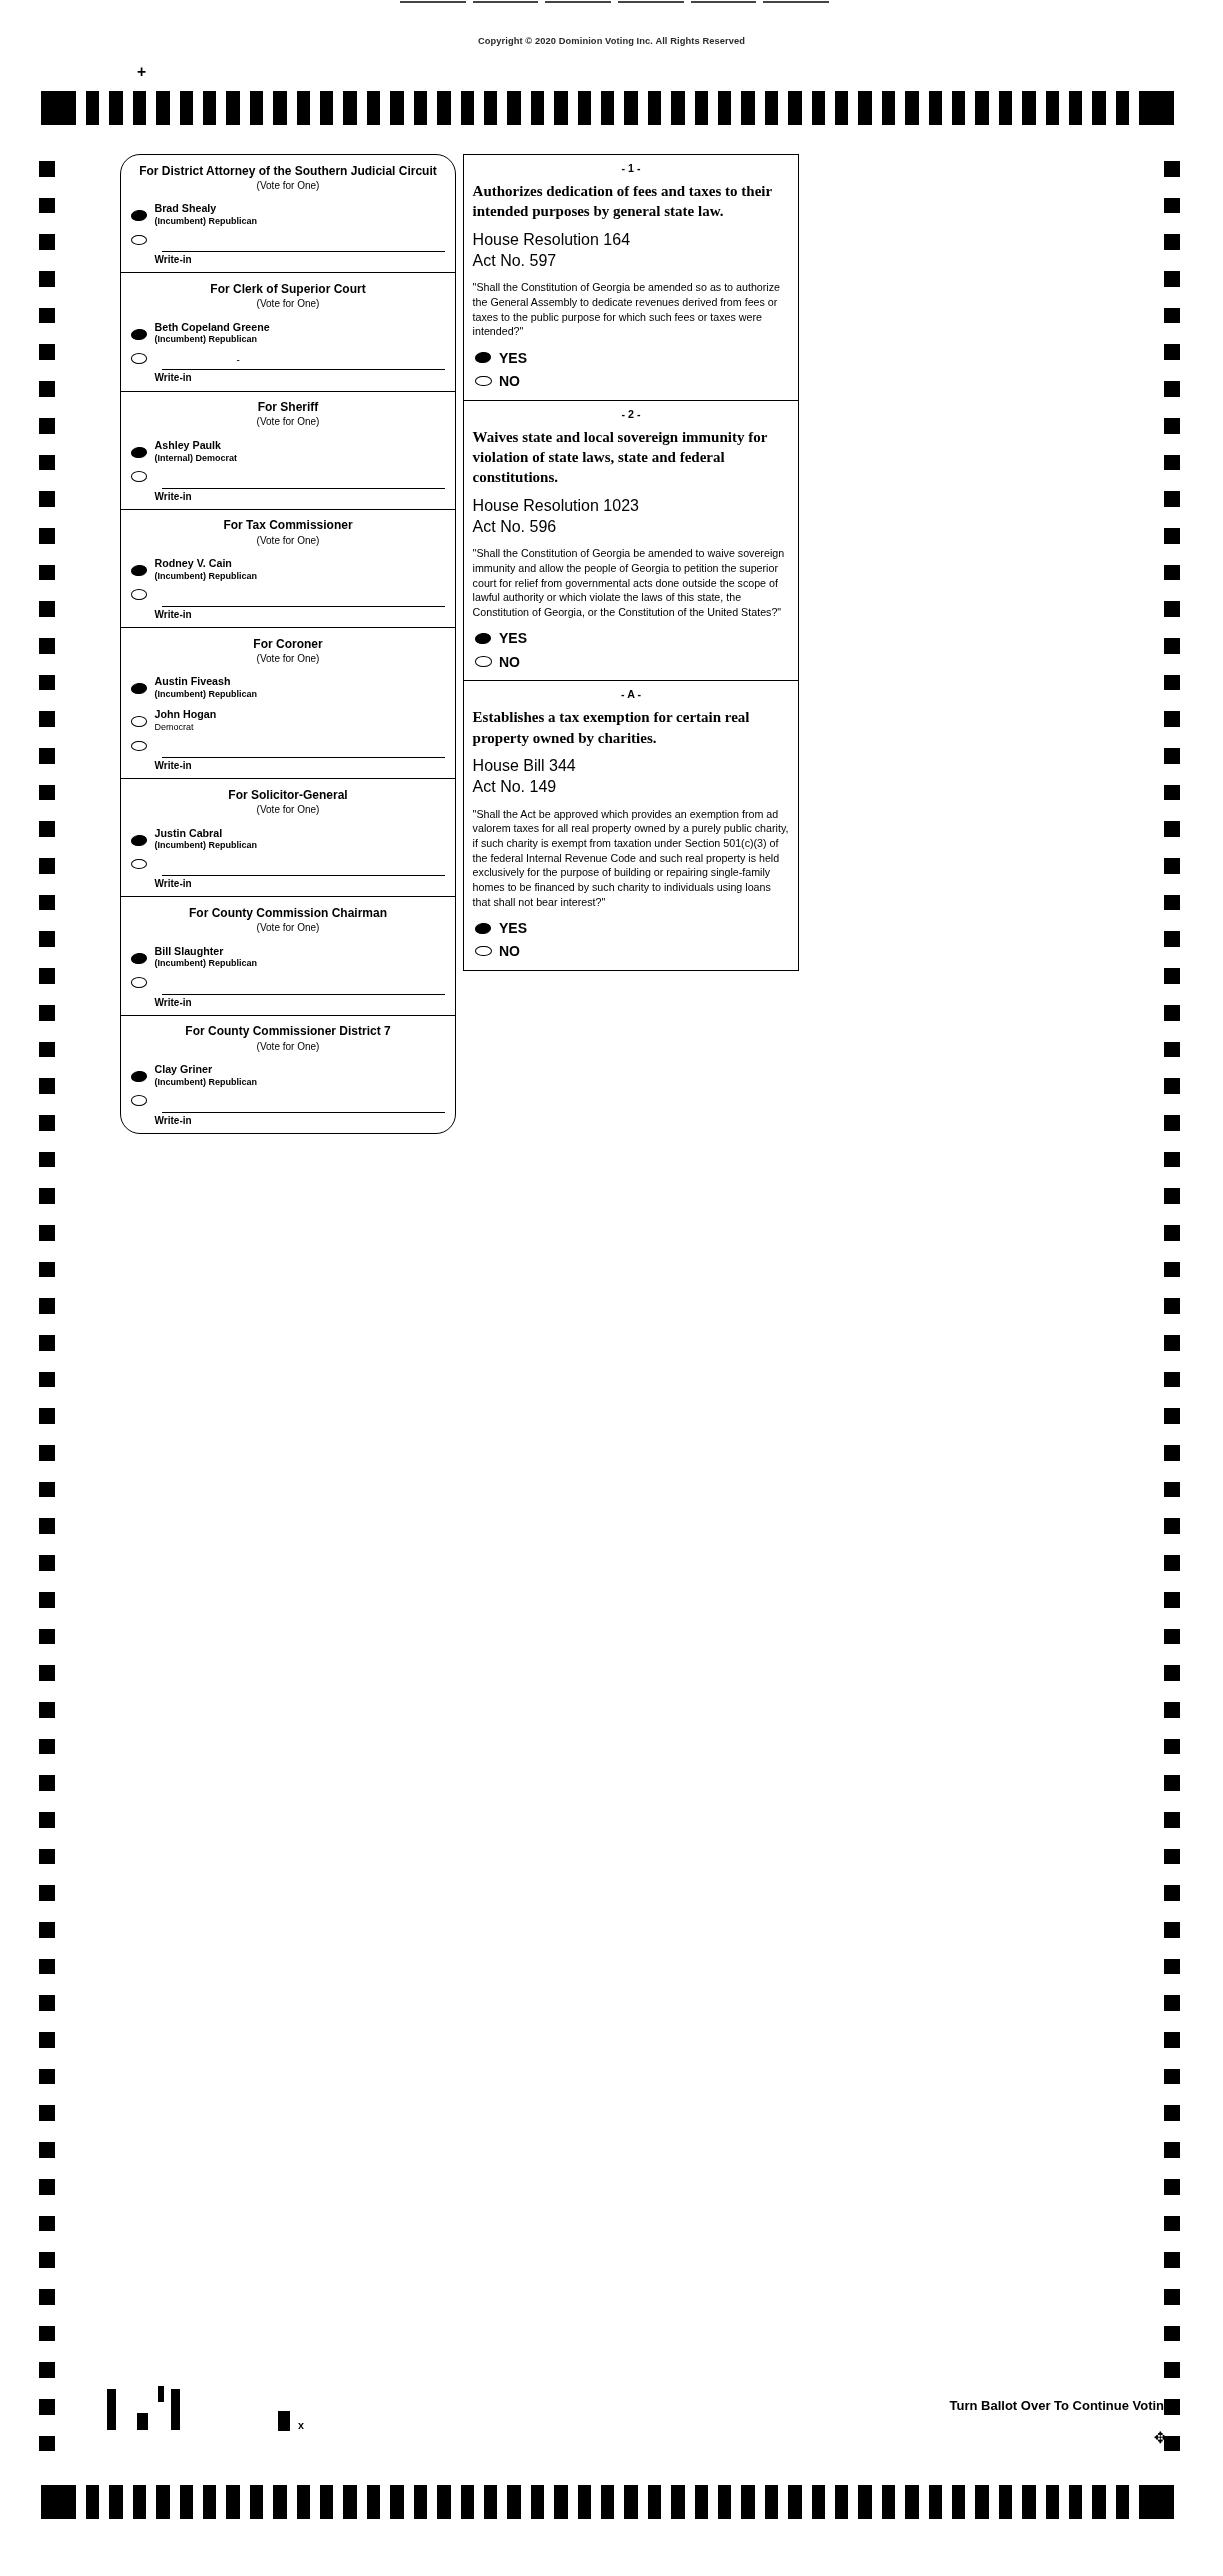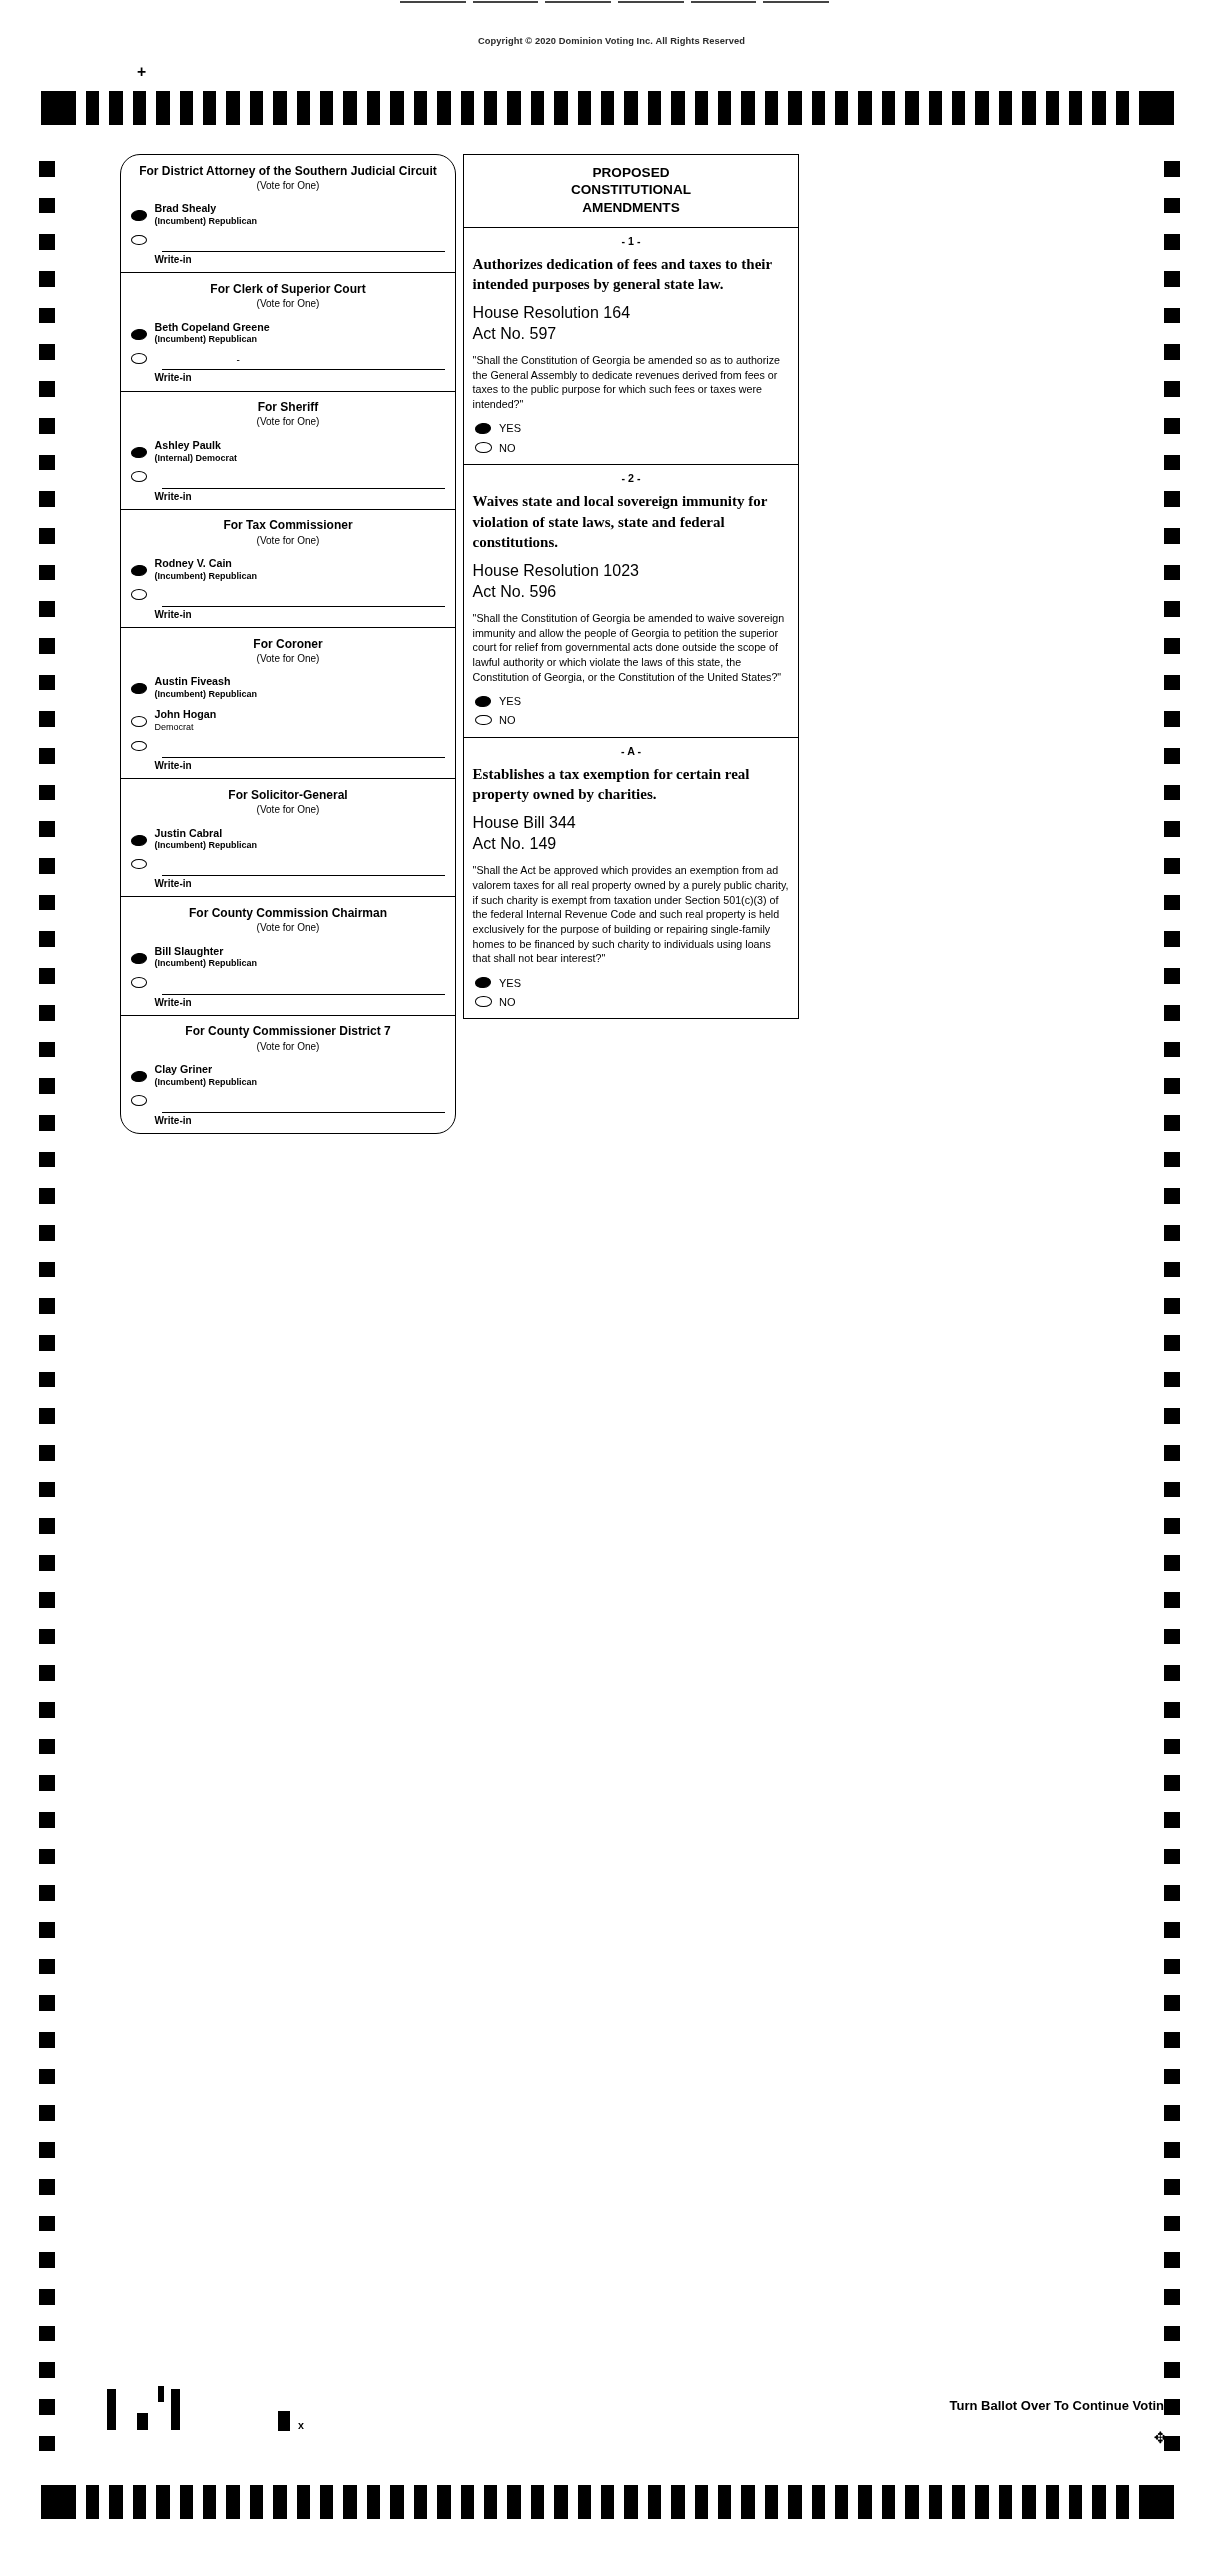--- a/index.html
+++ b/index.html
@@ -240,22 +240,22 @@
     margin-bottom: 7.1px;
   }
   .q-opts { padding-bottom: 1.4px; }
   .q-opt {
     display: flex;
     align-items: center;
     padding: 3.6px 0 3.6px 2.9px;
   }
   .q-opt .bubble { margin-top: 0; }
   .q-opt-label {
-    font-size: 11px;
-    font-weight: normal;
+    font-size: 14px;
+    font-weight: bold;
   }
 
   
   .bottom-bars {
     position: absolute;
     top: 2382px;
     left: 107px;
     width: 300px;
     height: 50px;
   }
@@ -721,25 +721,20 @@
               <div class="bubble"></div>
               <div class="writein-line"></div>
             </div>
             <div class="writein-label">Write-in</div>
           </div>
         </div>
       </div>
     </div>
 
   <div class="col col-right" id="question-column">
-      <div class="section-head">
-        <div class="line">PROPOSED</div>
-        <div class="line">CONSTITUTIONAL</div>
-        <div class="line">AMENDMENTS</div>
-      </div>
       <div class="q-block">
         <div class="q-num">- 1 -</div>
         <div class="q-summary">Authorizes dedication of fees and taxes to their intended purposes by general state law.</div>
         <div class="q-ref">
           <div>House Resolution 164</div>
           <div>Act No. 597</div>
         </div>
         <div class="q-text">"Shall the Constitution of Georgia be amended so as to authorize the General Assembly to dedicate revenues derived from fees or taxes to the public purpose for which such fees or taxes were intended?"</div>
         <div class="q-opts">
           <div class="q-opt">

